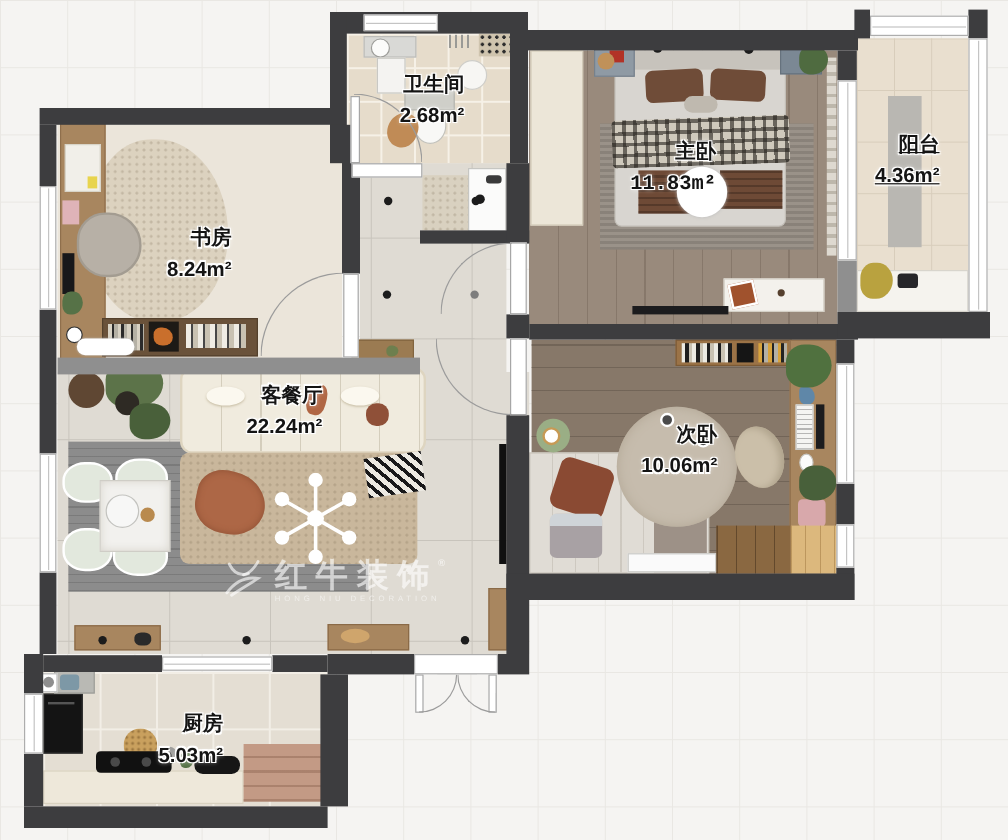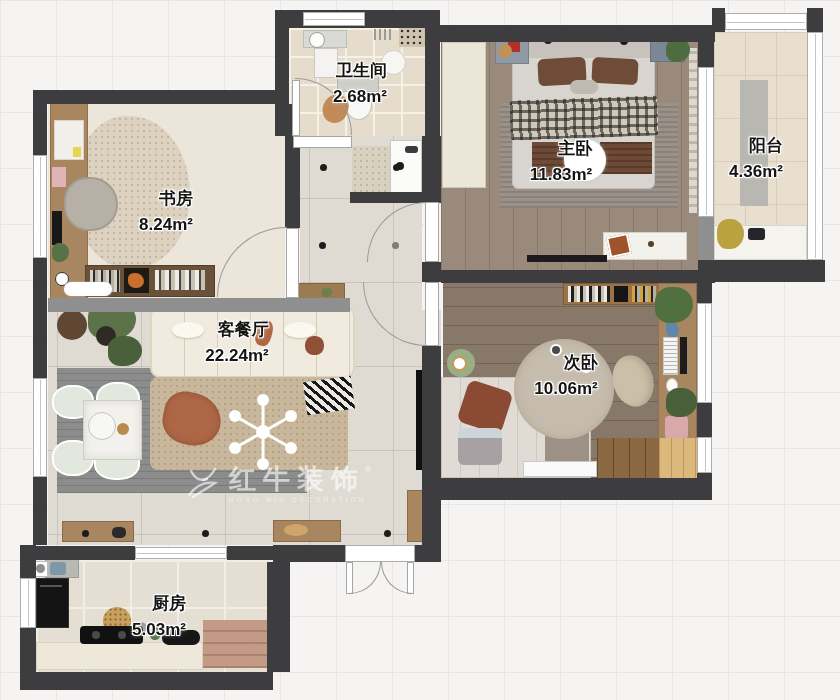--- a/index.html
+++ b/index.html
@@ -324,25 +324,25 @@
 <div class="arc arc-bl" style="left:381px;top:562px;width:32px;height:32px;"></div>
 
 <div class="room-label" style="left:360px;top:84px;">
   <span>卫生间</span>
   <span>2.68m²</span>
 </div>
 <div class="room-label" style="left:166px;top:212px;">
   <span>书房</span>
   <span>8.24m²</span>
 </div>
-<div class="room-label" style="left:561px;top:162px;">
+<div class="room-label" style="left:561px;top:142px;font-family:Liberation Mono, monospace;">
   <span>主卧</span>
   <span>11.83m²</span>
 </div>
-<div class="room-label" style="left:756px;top:159px;">
+<div class="room-label" style="left:756px;top:134px;text-decoration:underline;">
   <span>阳台</span>
   <span>4.36m²</span>
 </div>
 <div class="room-label" style="left:237px;top:343px;">
   <span>客餐厅</span>
   <span>22.24m²</span>
 </div>
 <div class="room-label" style="left:566px;top:376px;">
   <span>次卧</span>
   <span>10.06m²</span>

